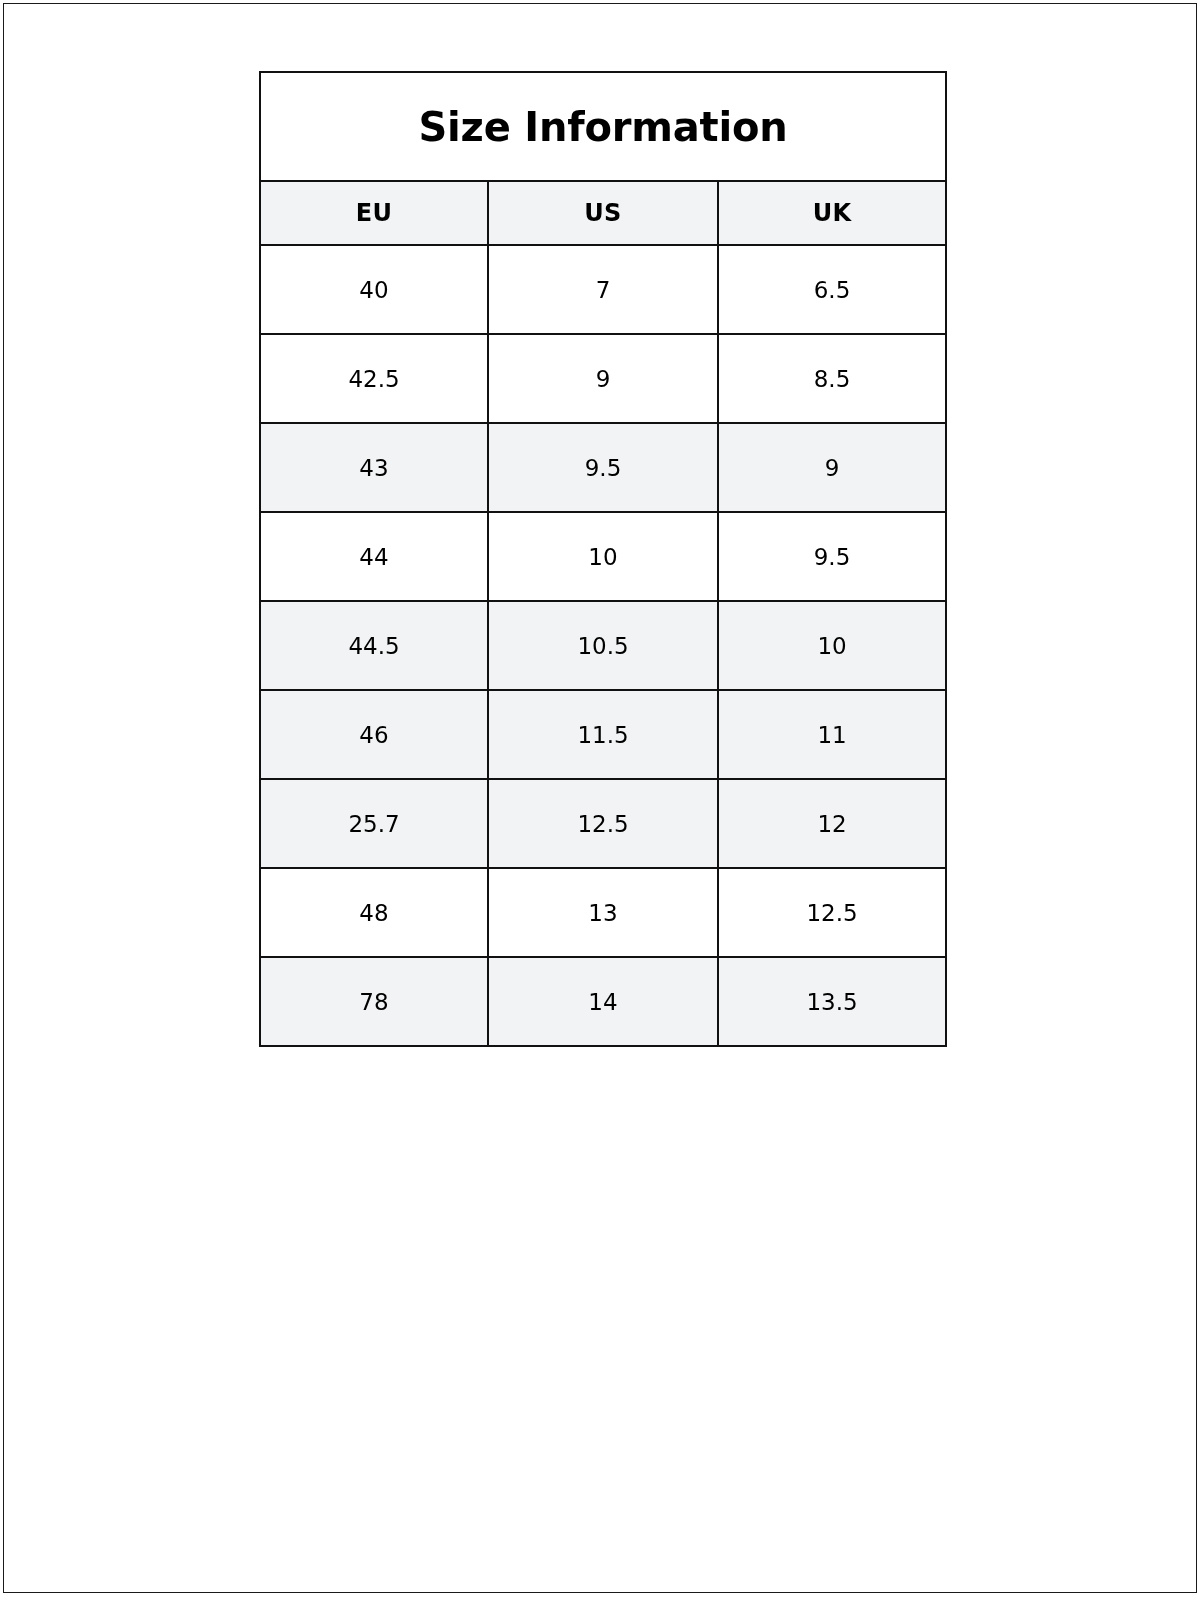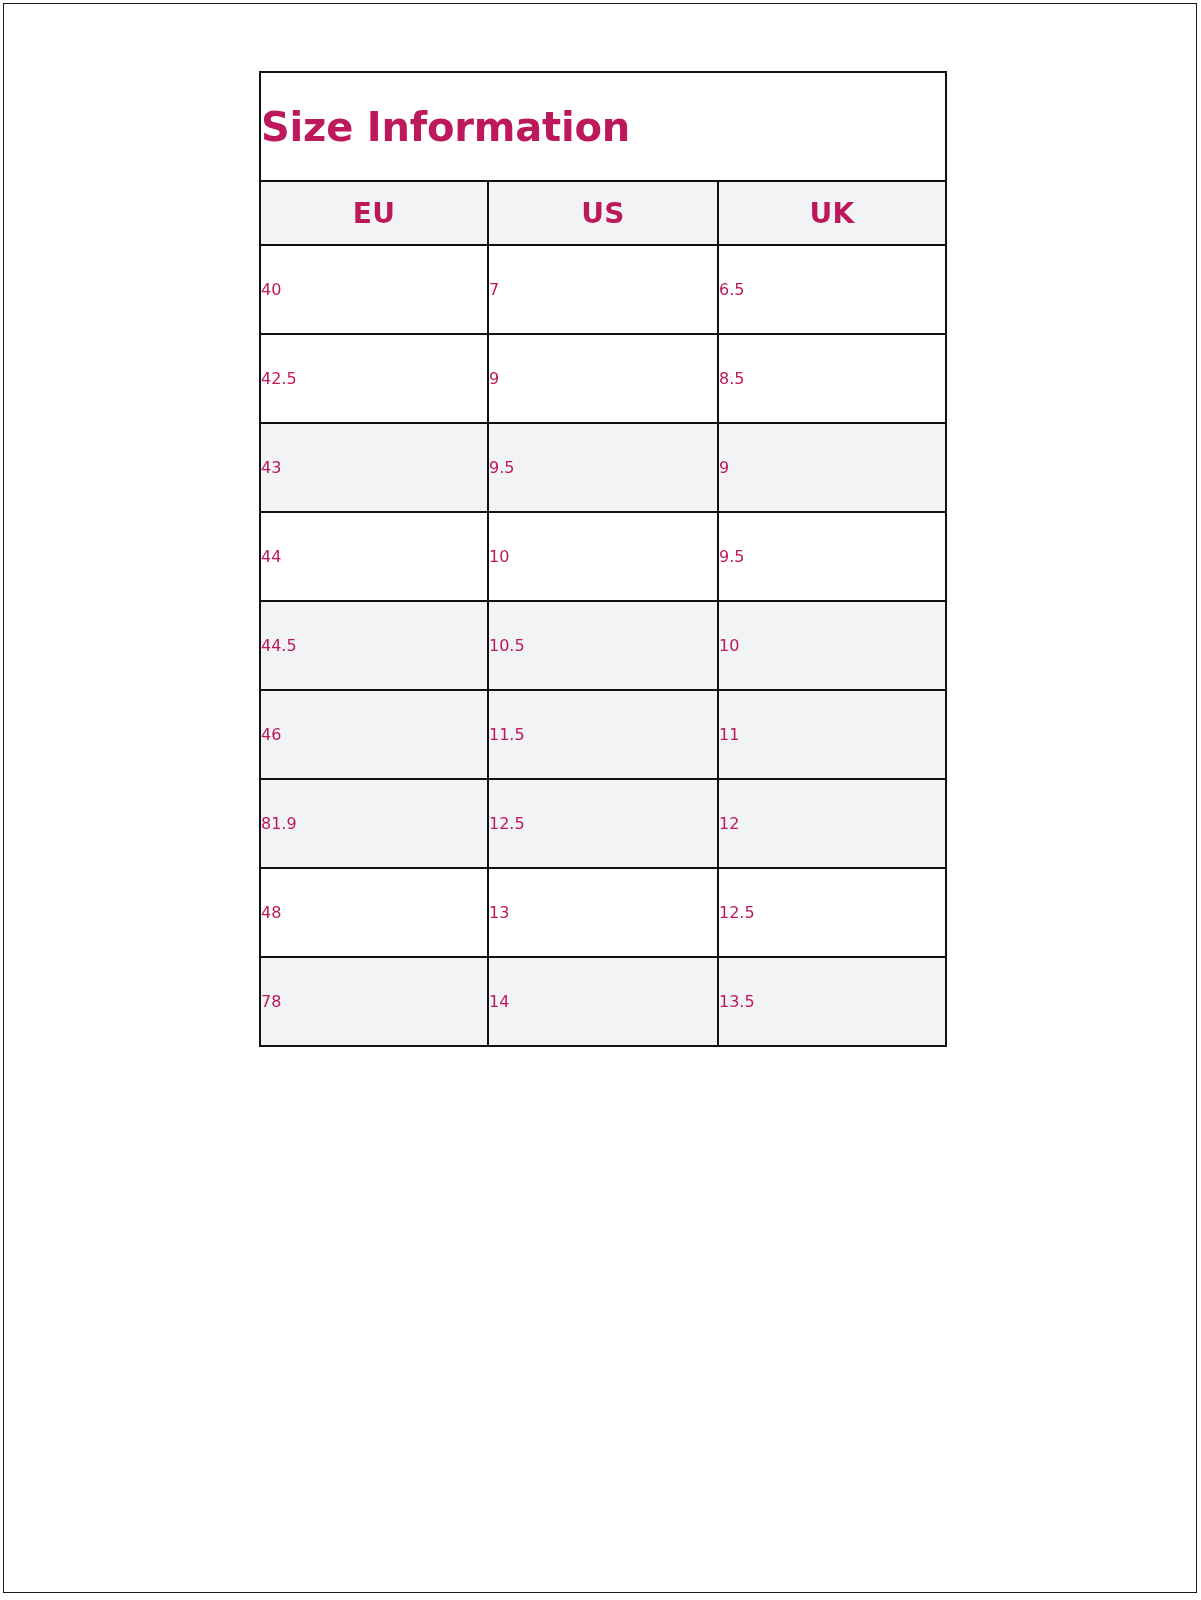--- a/index.html
+++ b/index.html
@@ -42,45 +42,46 @@
     table-layout: fixed;
     background: #ffffff;
   }
   table.size-table col.c-eu { width: 228px; }
   table.size-table col.c-us { width: 230px; }
   table.size-table col.c-uk { width: 228px; }
 
   table.size-table td,
   table.size-table th {
     border: 2px solid #111111;
+    text-align: center;
     vertical-align: middle;
-    color: #be185d;
+    color: #000000;
     padding: 0;
   }
 
   tr.title-row td.title-cell {
     height: 107px;
     font-size: 40px;
     font-weight: bold;
     letter-spacing: -0.2px;
     background: #ffffff;
     line-height: 1.1;
   }
 
   tr.header-row th {
     height: 62px;
-    font-size: 28px;
+    font-size: 24px;
     font-weight: bold;
     background: #f1f3f4;
     letter-spacing: 0.3px;
   }
 
   tr.data-row td {
     height: 87px;
-    font-size: 16px;
+    font-size: 23px;
     font-weight: normal;
     background: #ffffff;
   }
   tr.data-row.alt td {
     background: #f1f3f4;
   }
 </style>
 </head>
 <body>
 
@@ -128,21 +129,21 @@
             <td>44.5</td>
             <td>10.5</td>
             <td>10</td>
           </tr>
           <tr class="data-row alt">
             <td>46</td>
             <td>11.5</td>
             <td>11</td>
           </tr>
           <tr class="data-row alt">
-            <td>81.9</td>
+            <td>25.7</td>
             <td>12.5</td>
             <td>12</td>
           </tr>
           <tr class="data-row">
             <td>48</td>
             <td>13</td>
             <td>12.5</td>
           </tr>
           <tr class="data-row alt">
             <td>78</td>

